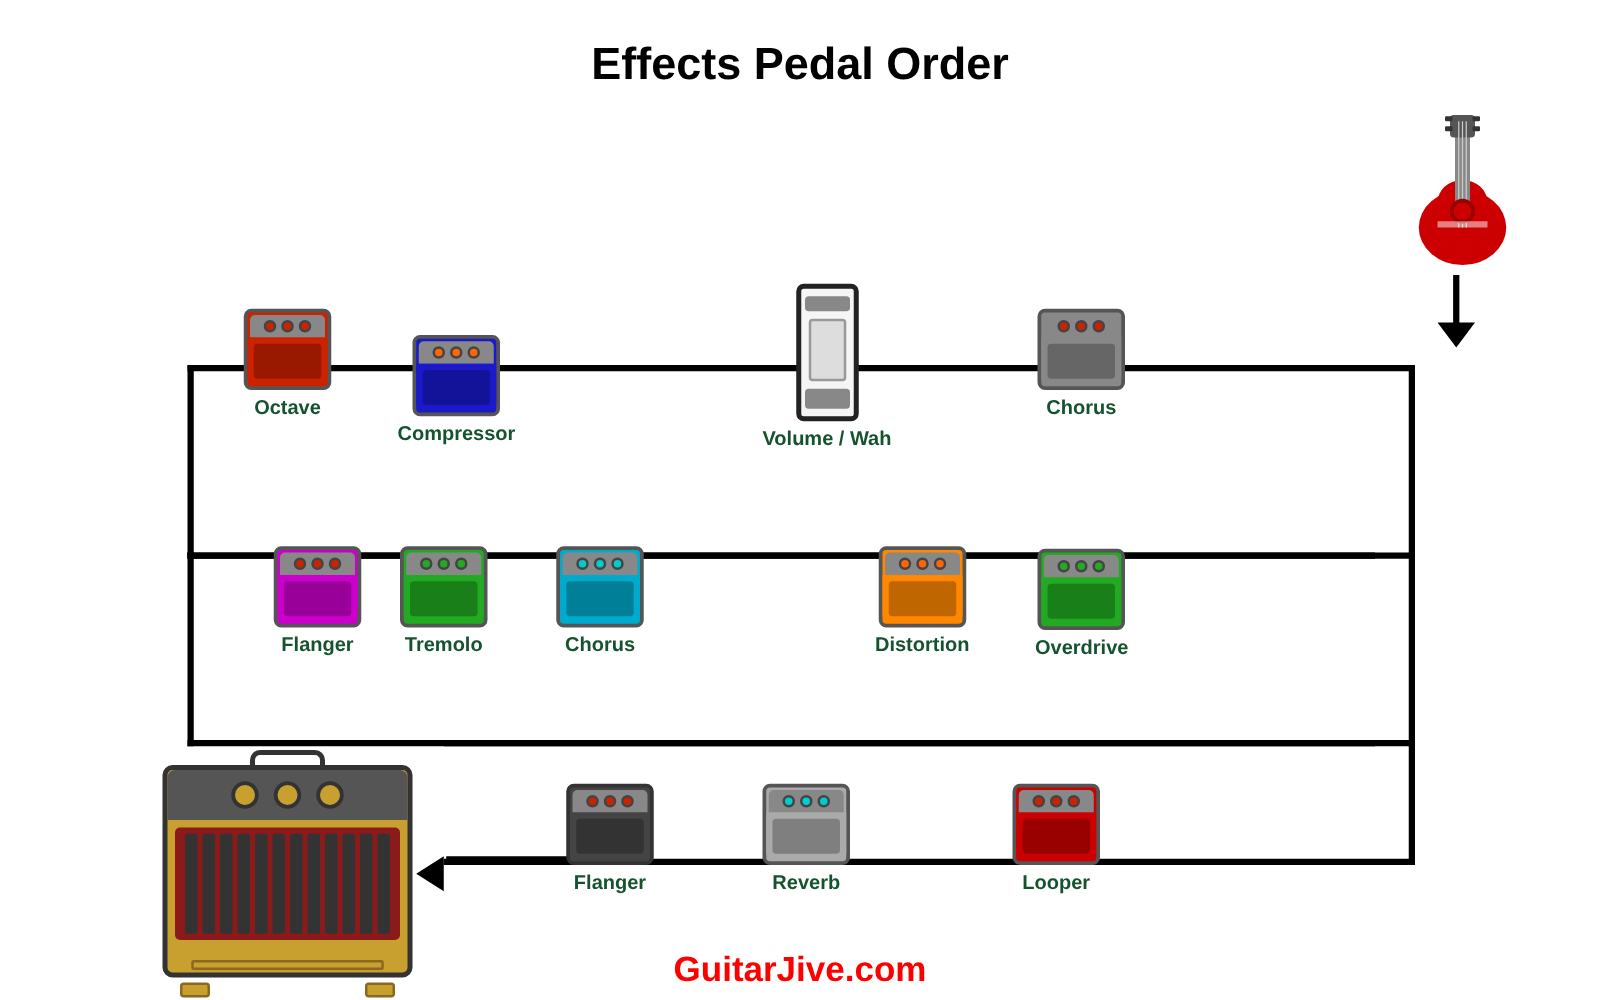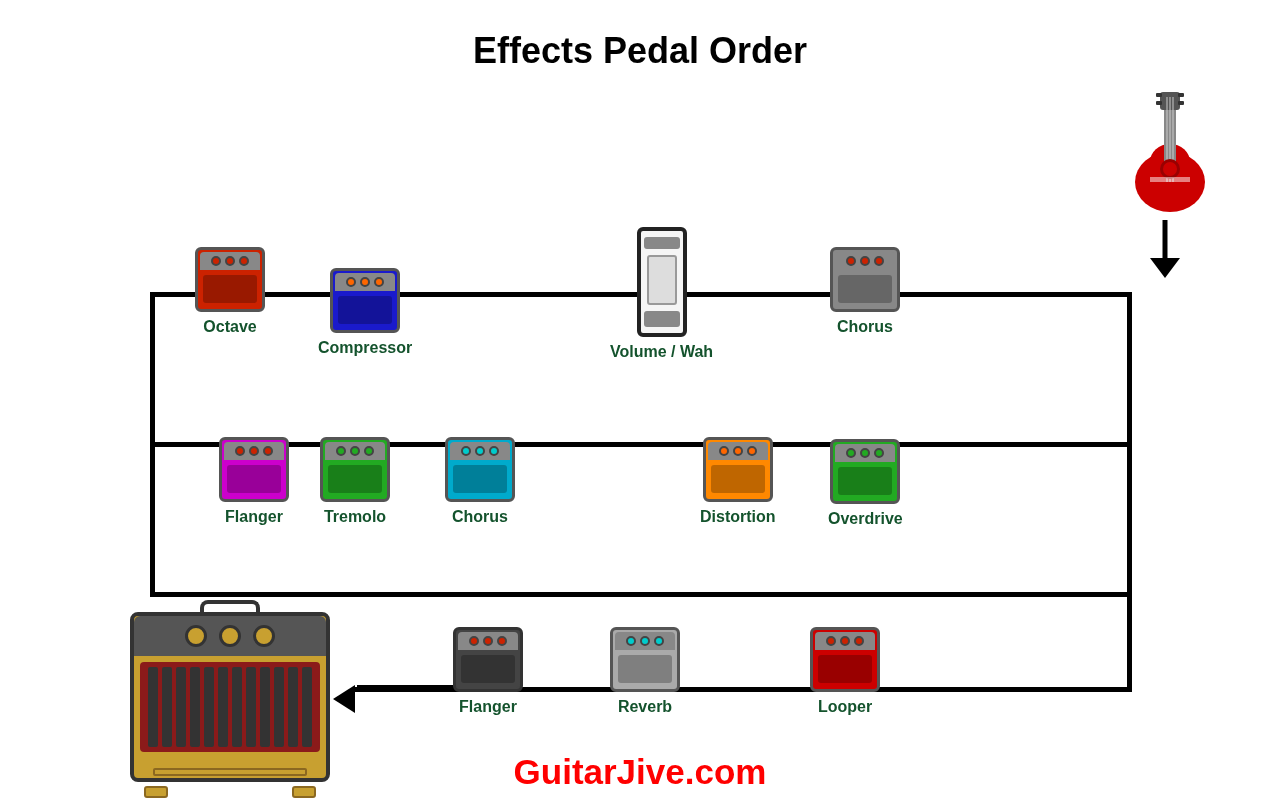--- a/index.html
+++ b/index.html
@@ -236,21 +236,21 @@
       border-bottom: 14px solid transparent;
       border-right: 22px solid #000;
     }
 
     
     .website-label {
       position: absolute;
       bottom: 20px;
       left: 50%;
       transform: translateX(-50%);
-      font-size: 35px;
+      font-size: 28px;
       font-weight: bold;
       color: #ff0000;
     }
   </style>
 </head>
 <body>
 
 <h1>Effects Pedal Order</h1>
 
 <div class="main-container">

